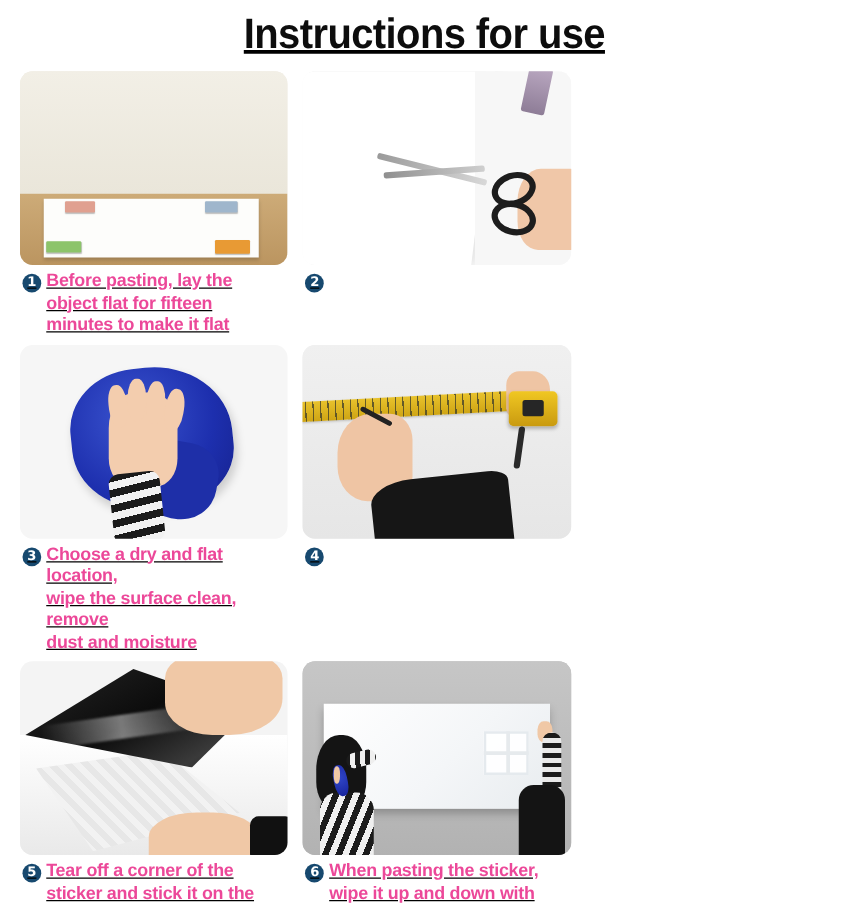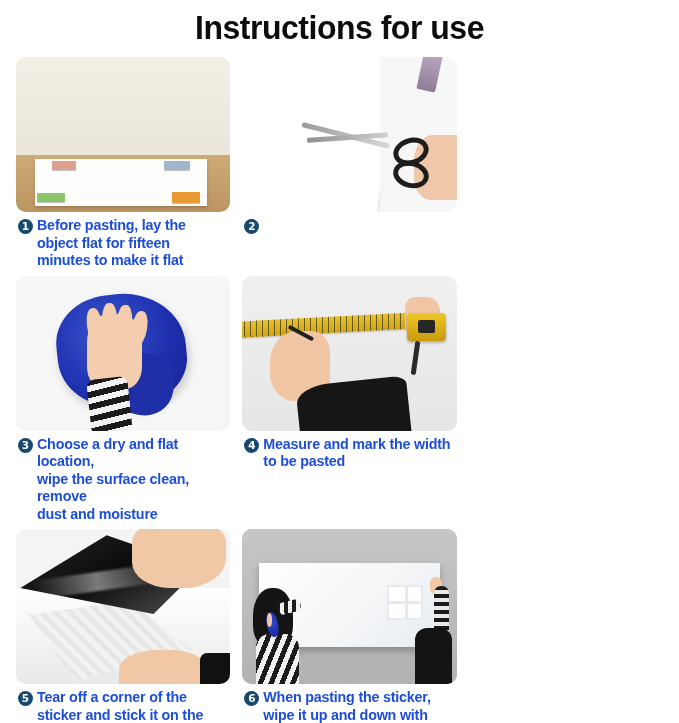--- a/index.html
+++ b/index.html
@@ -3,21 +3,21 @@
 <meta charset="utf-8">
 <style>
   html,body{margin:0;padding:0;}
   body{
     width:679px;height:723px;
     background:#ffffff;
     font-family:"Liberation Sans","DejaVu Sans",sans-serif;
     overflow:hidden;
     position:relative;
   }
-  .page{width:679px;height:723px;position:relative;}
+  .page{width:679px;height:723px;position:relative;text-decoration:underline;}
 
   .title{
     text-align:center;
     font-size:34px;
     font-weight:bold;
     color:#0d0d0d;
     letter-spacing:-0.5px;
     padding-top:8px;
     margin:0;
     font-family:"Liberation Sans","DejaVu Sans",sans-serif;
@@ -61,21 +61,21 @@
     line-height:15px;
     text-align:center;
     font-weight:bold;
     margin-top:2px;
     margin-right:4px;
     font-family:"DejaVu Sans",sans-serif;
   }
   .ctext{
     font-size:14.3px;
     line-height:17.5px;
-    color:#1d4ed8;
+    color:#ec4899;
     font-weight:600;
     letter-spacing:-0.2px;
     white-space:pre-line;
   }
 
   
   .p1{background:#efece2;}
   .p1 .wall{position:absolute;left:0;top:0;width:100%;height:63%;
     background:linear-gradient(180deg,#f2efe6 0%,#eae6da 100%);}
   .p1 .desk{position:absolute;left:0;top:63%;width:100%;height:37%;
@@ -273,22 +273,20 @@
         <div class="case">
             <i></i>
           </div>
         <div class="strap"></div>
         <div class="hand4"></div>
         <div class="pen"></div>
         <div class="sleeve4"></div>
       </div>
       <div class="caption">
         <span class="badge">4</span>
-        <span class="ctext">Measure and mark the width
-to be pasted</span>
       </div>
     </div>
 
     <div class="cell">
       <div class="photo p5">
         <div class="base"></div>
         <div class="liner"></div>
         <div class="black"></div>
         <div class="gloss"></div>
         <div class="hand5"></div>

